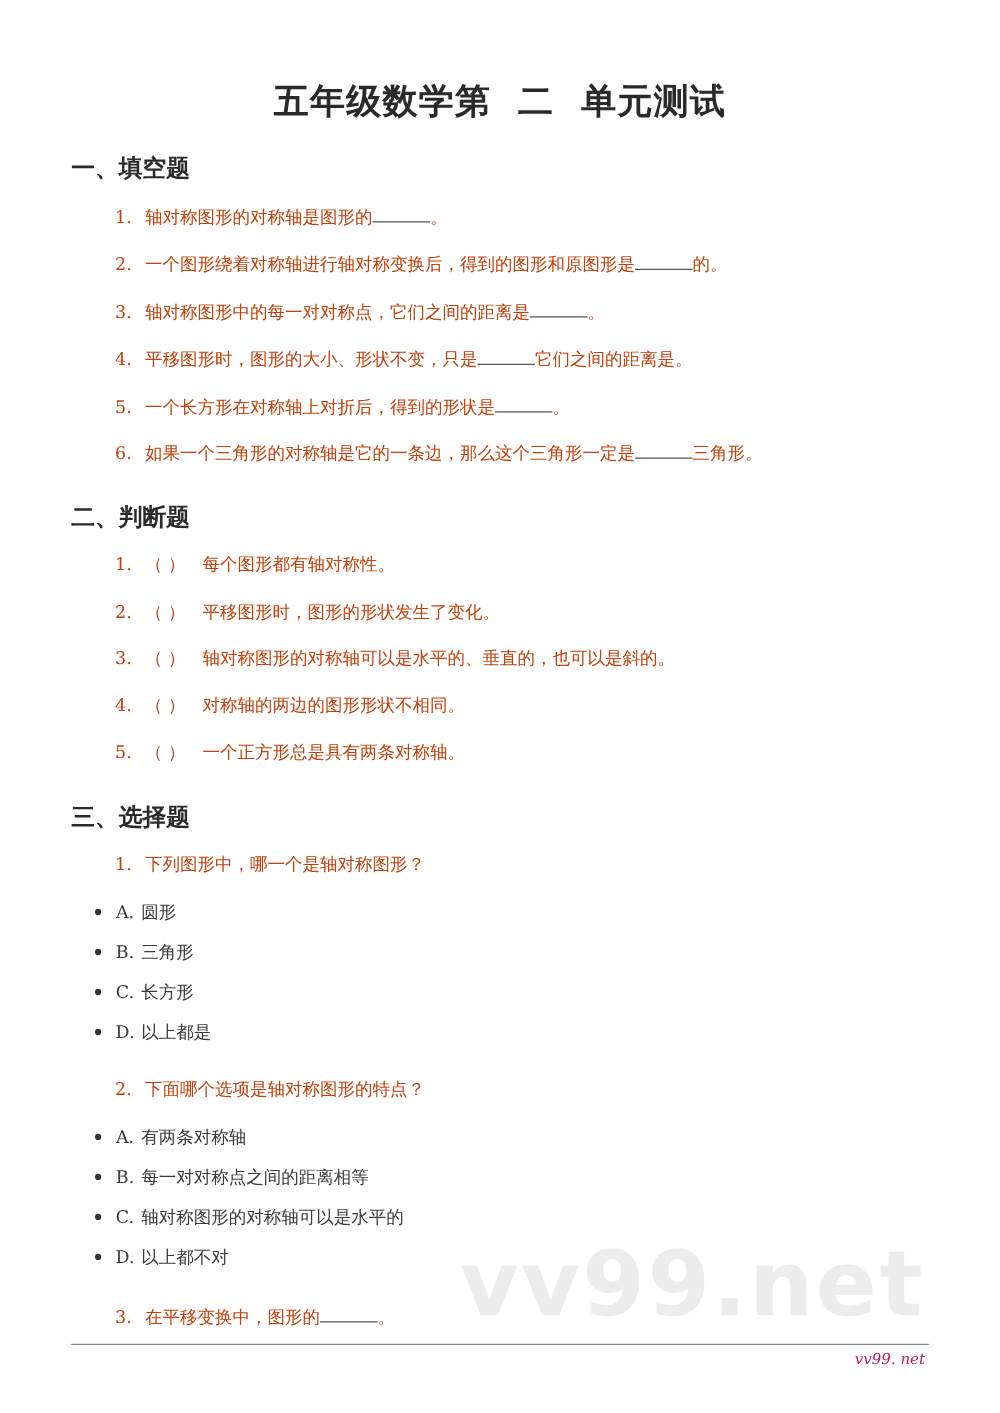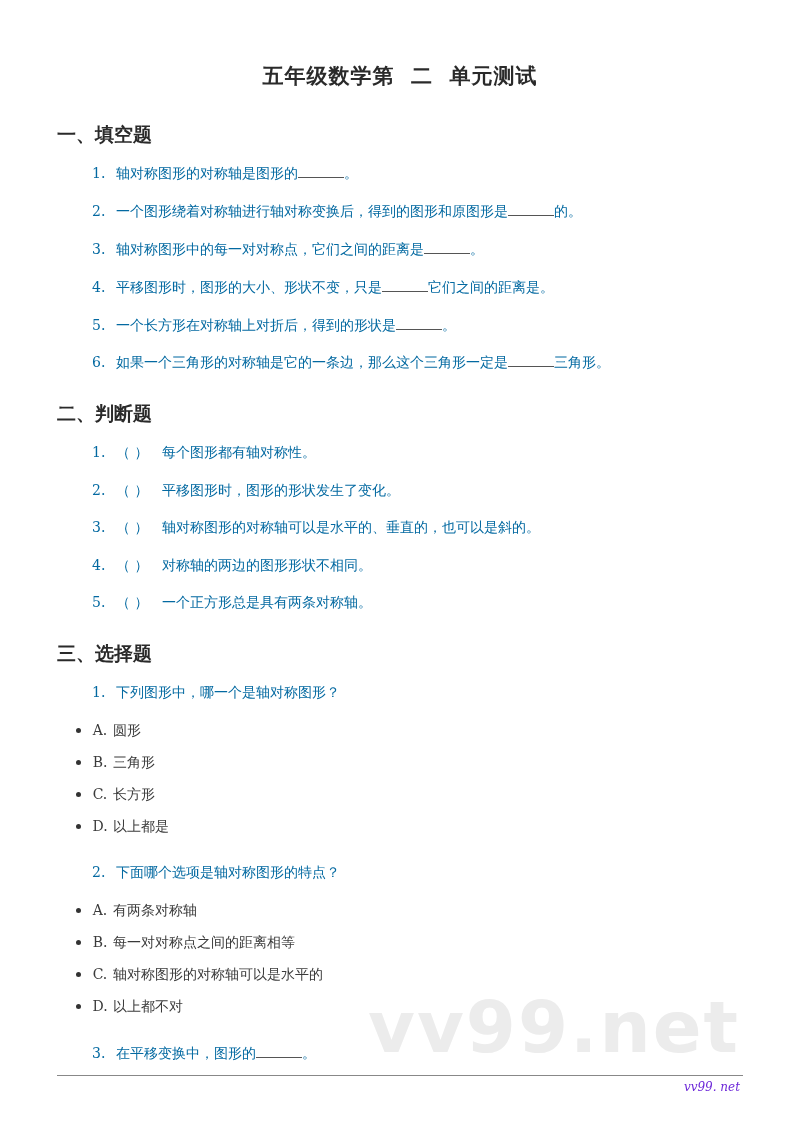--- a/index.html
+++ b/index.html
@@ -16,39 +16,39 @@
       font-family: "DejaVu Serif", "Liberation Serif", serif;
     }
     .page-title {
       position: absolute;
       top: 62px;
       left: 0;
       width: 800px;
       text-align: center;
       font-family: "DejaVu Sans", "Liberation Sans", sans-serif;
       font-weight: bold;
-      font-size: 21px;
+      font-size: 28px;
       letter-spacing: 1px;
       color: #2a2a2a;
       white-space: pre;
     }
     .section-heading {
       position: absolute;
       left: 57px;
       font-family: "DejaVu Sans", "Liberation Sans", sans-serif;
       font-weight: bold;
       font-size: 19px;
       color: #2a2a2a;
     }
     .q-line {
       position: absolute;
       left: 92px;
       font-size: 14px;
       line-height: 20px;
-      color: #0369a1;
+      color: #c2410c;
       white-space: nowrap;
     }
     .q-num {
       display: inline-block;
       width: 24px;
     }
     .blank {
       display: inline-block;
       width: 46px;
       border-bottom: 1px solid #555;
@@ -100,21 +100,21 @@
       width: 686px;
       height: 0;
       border-top: 1px solid #888;
     }
     .footer-site {
       position: absolute;
       right: 60px;
       top: 1080px;
       font-style: italic;
       font-size: 12px;
-      color: #6d28d9;
+      color: #be185d;
     }
     .content { position: relative; z-index: 1; }
   </style>
 </head>
 <body>
 
 <div class="watermark">vv99.net</div>
 
 <div class="content">
 

